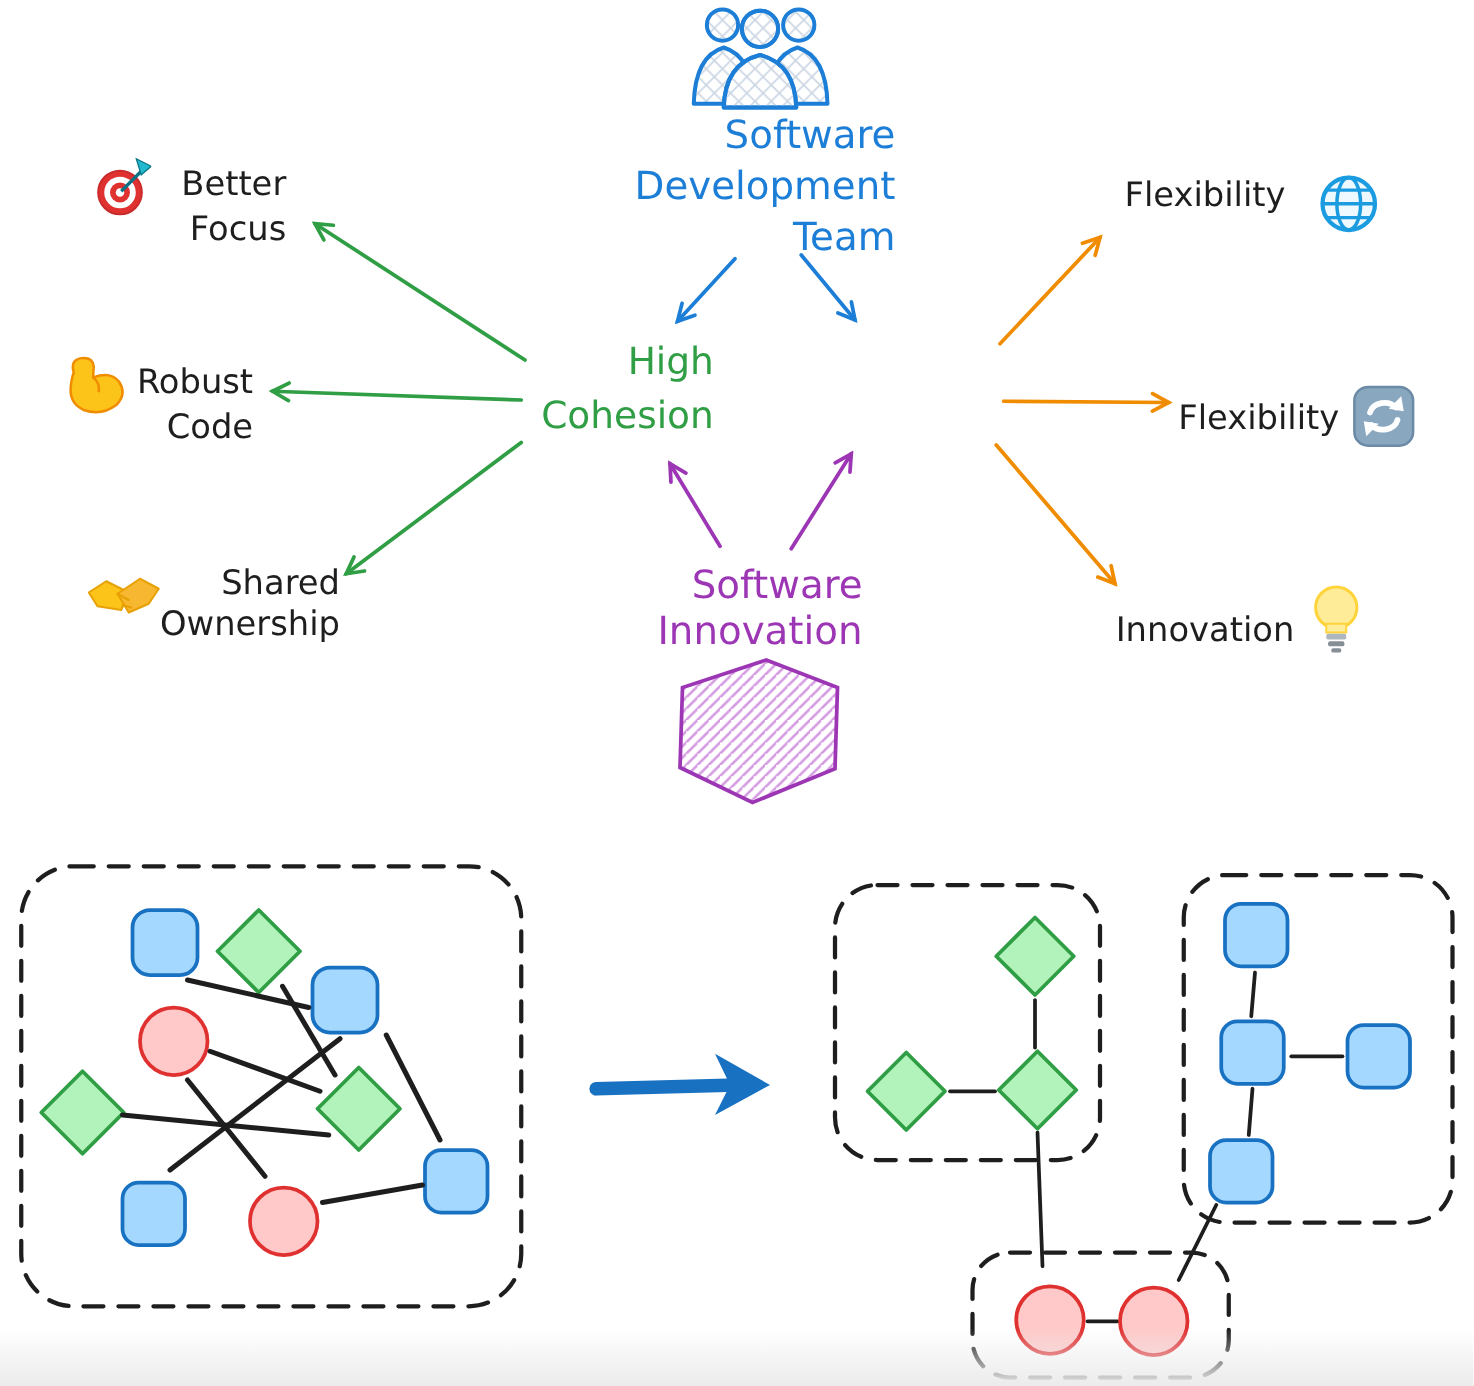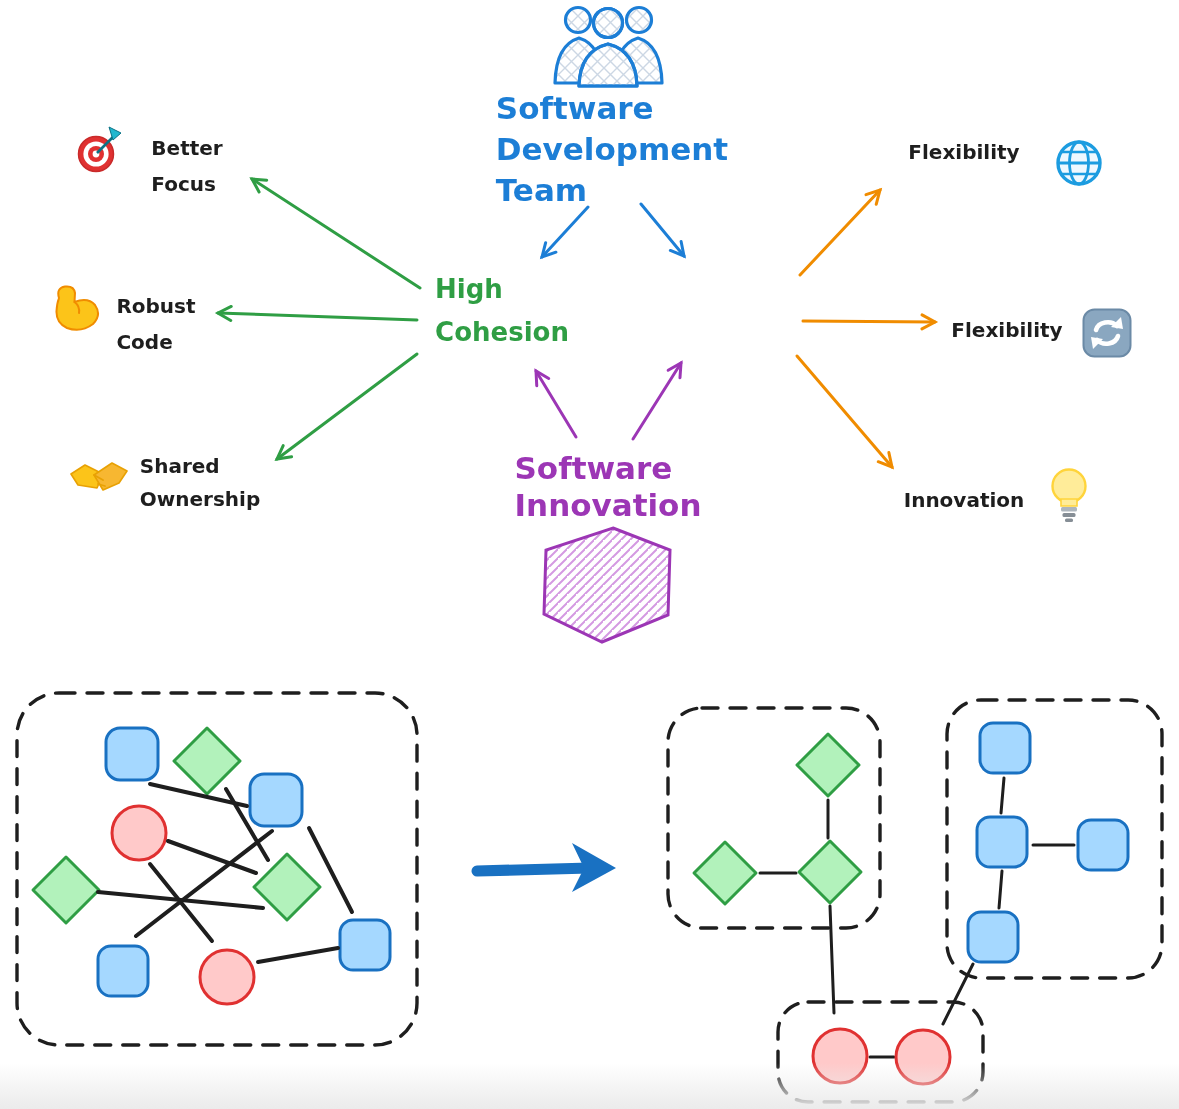--- a/index.html
+++ b/index.html
@@ -1,31 +1,31 @@
 <!DOCTYPE html>
 <html><head>
 <meta charset="utf-8">
 <style>
   html,body{margin:0;padding:0;background:#fff;}
   #stage{
     position:relative;width:1179px;height:1109px;overflow:hidden;background:#fff;
     font-family:"DejaVu Sans", sans-serif;
   }
   .label{
-    position:absolute;text-align:left;font-weight:700;white-space:nowrap;
+    position:absolute;text-align:right;font-weight:400;white-space:nowrap;
     transform:translateX(-50%);line-height:1.25;
   }
   .c-blue{color:#1c7ed6}
   .c-green{color:#2f9e44}
   .c-orange{color:#f08c00}
   .c-purple{color:#9c36b5}
   .c-black{color:#1e1e1e}
   .fs-big{font-size:31px}
-  .fs-node{font-size:26px}
-  .fs-benefit{font-size:20px}
+  .fs-node{font-size:30px}
+  .fs-benefit{font-size:27px}
   svg.overlay{position:absolute;left:0;top:0;}
   .icon{position:absolute;}
   #bottom-fade{
     position:absolute;left:0;bottom:0;width:100%;height:46px;
     background:linear-gradient(to bottom, rgba(236,236,236,0), #ebebeb);
     pointer-events:none;
   }
 </style>
 </head>
 <body>

